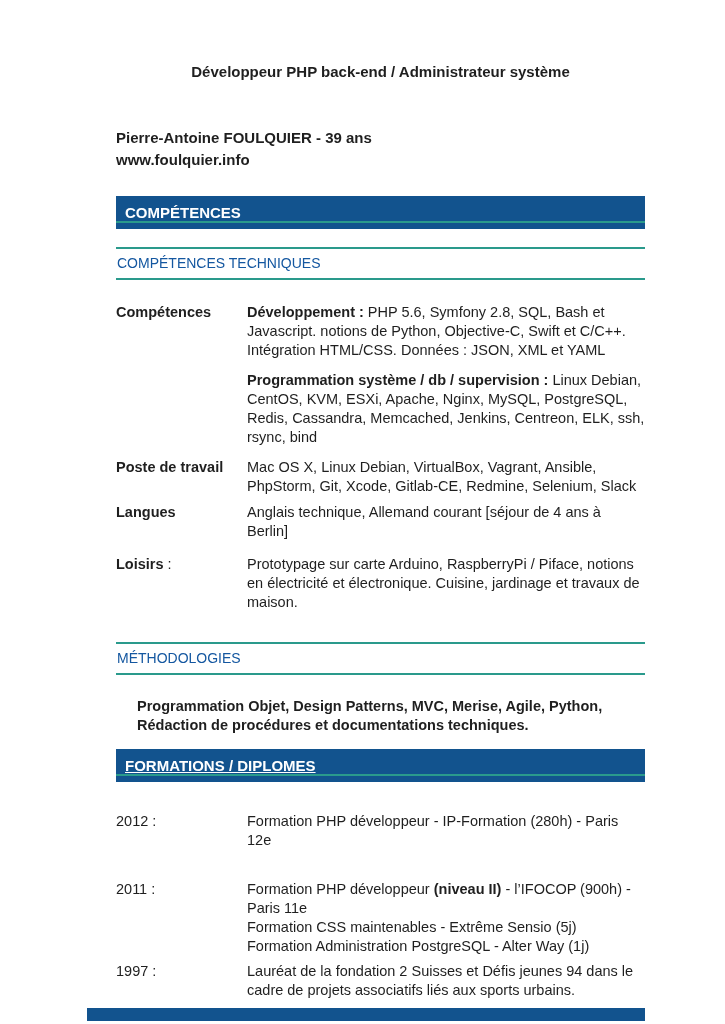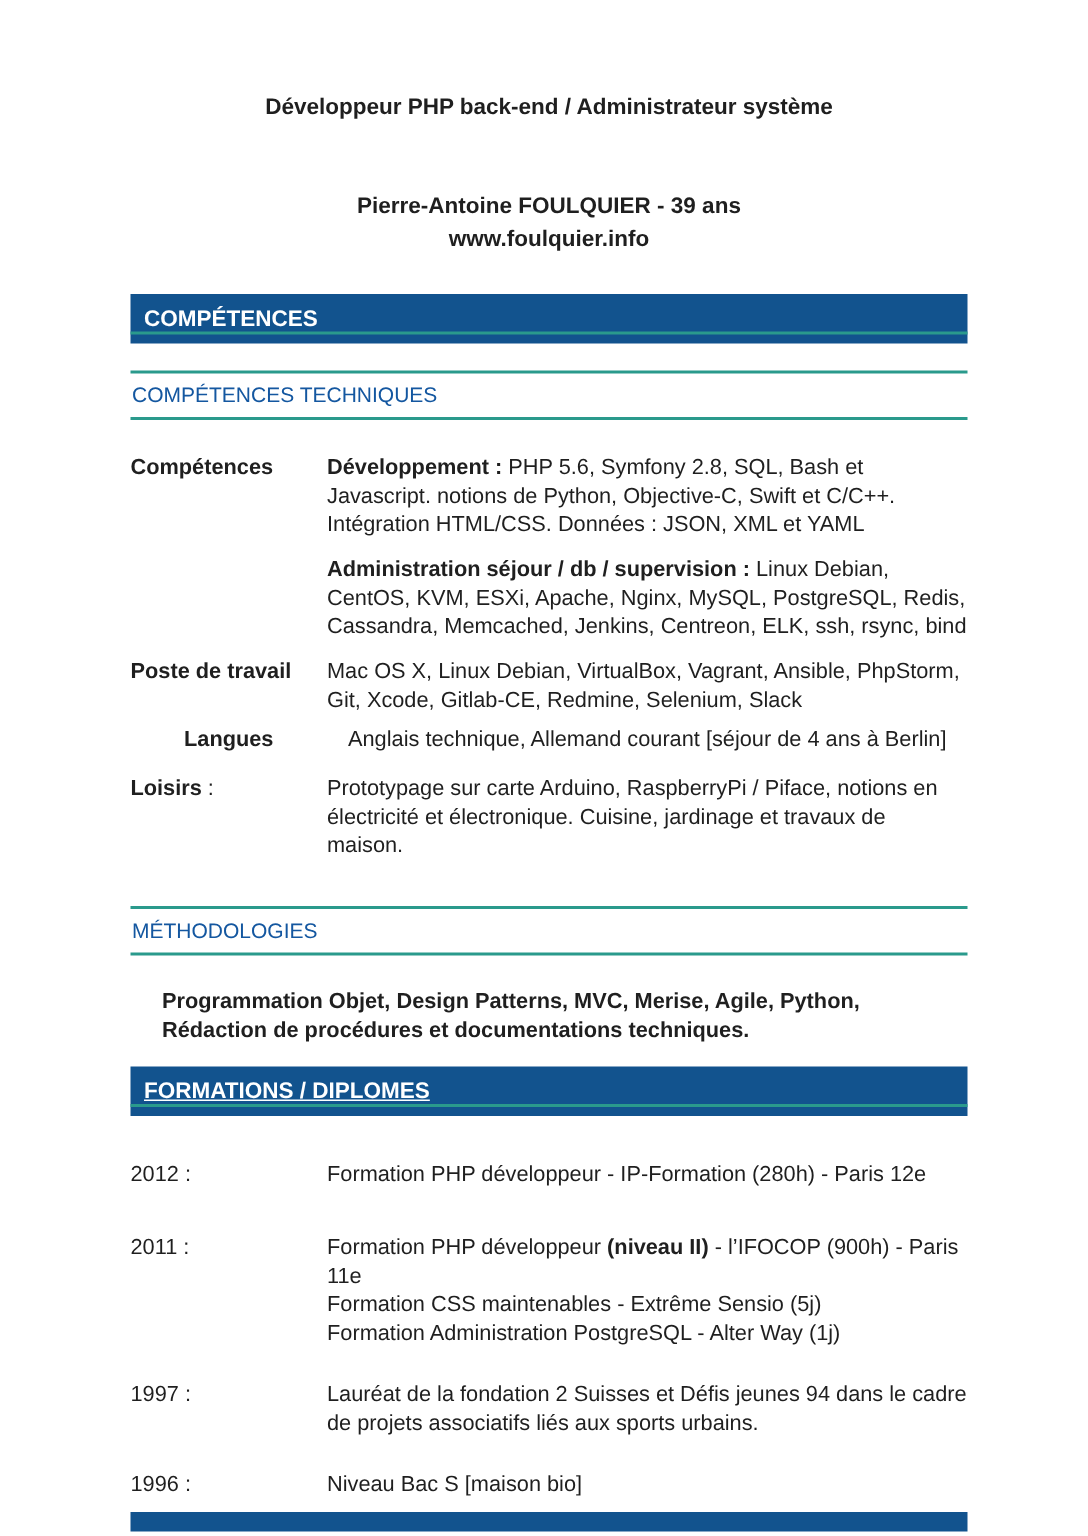--- a/index.html
+++ b/index.html
@@ -9,27 +9,27 @@
     --ink:#1f1f1f;
   }
   html,body{margin:0;padding:0;}
   body{
     width:725px;height:1024px;position:relative;background:#ffffff;
     font-family:"Liberation Sans","DejaVu Sans",sans-serif;
     color:var(--ink);font-size:14.5px;line-height:19px;overflow:hidden;
   }
   .page{
     position:absolute;inset:0;
-    padding:62px 80px 0 87px;box-sizing:border-box;
+    padding:62px 80px 0 116px;box-sizing:border-box;
   }
   .doc-title{
     text-align:center;font-weight:bold;font-size:15px;line-height:19px;
   }
   .id-block{
-    margin-top:46px;text-align:center;font-weight:bold;font-size:15px;line-height:22px;
+    margin-top:46px;text-align:left;font-weight:bold;font-size:15px;line-height:22px;
   }
   .website{cursor:pointer;}
   .banner{
     position:relative;margin-top:25px;height:33px;background:var(--banner-blue);
     color:#ffffff;font-weight:bold;font-size:15px;
     display:flex;align-items:center;padding-left:9px;box-sizing:border-box;
   }
   .banner .banner-rule{
     position:absolute;left:0;right:0;bottom:6px;height:2px;background:var(--teal);
   }
@@ -42,27 +42,27 @@
   .heading-method{margin-top:30px;}
   .kv-row{display:flex;}
   .kv-label{flex:0 0 131px;font-weight:bold;}
   .kv-label .label-suffix{font-weight:normal;}
   .year-label{flex:0 0 131px;font-weight:normal;}
   .kv-content{flex:1;}
   .kv-content p{margin:0;}
   .kv-content p + p{margin-top:11px;}
   .row-skills{margin-top:23px;}
   .row-workstation{margin-top:11px;}
-  .row-languages{margin-top:7px;text-align:center;}
+  .row-languages{margin-top:7px;}
   .row-hobbies{margin-top:14px;}
   .method-text{margin:22px 0 0 21px;font-weight:bold;}
   .banner-formations{margin-top:14px;text-decoration:underline;}
   .row-2012{margin-top:30px;}
   .row-2011{margin-top:30px;}
-  .row-1997{margin-top:22px;}
+  .row-1997{margin-top:6px;}
   .row-1996{margin-top:22px;}
   .banner-partial{
     position:absolute;left:87px;right:80px;bottom:3px;height:13px;
     background:var(--banner-blue);
   }
   b{font-weight:bold;text-align:right;}
 </style>
 </head>
 <body>
 
@@ -81,21 +81,21 @@
   </div>
 
   <div class="rule-heading heading-tech">
     <span>COMPÉTENCES TECHNIQUES</span>
   </div>
 
   <div class="kv-row row-skills">
     <div class="kv-label">Compétences</div>
     <div class="kv-content">
       <p><b>Développement :</b><span> PHP 5.6, Symfony 2.8, SQL, Bash et Javascript. notions de Python, Objective-C, Swift et C/C++. Intégration HTML/CSS. Données : JSON, XML et YAML</span></p>
-      <p><b>Administration séjour / db / supervision :</b><span> Linux Debian, CentOS, KVM, ESXi, Apache, Nginx, MySQL, PostgreSQL, Redis, Cassandra, Memcached, Jenkins, Centreon, ELK, ssh, rsync, bind</span></p>
+      <p><b>Programmation système / db / supervision :</b><span> Linux Debian, CentOS, KVM, ESXi, Apache, Nginx, MySQL, PostgreSQL, Redis, Cassandra, Memcached, Jenkins, Centreon, ELK, ssh, rsync, bind</span></p>
     </div>
   </div>
 
   <div class="kv-row row-workstation">
     <div class="kv-label">Poste de travail</div>
     <div class="kv-content">
       <p>Mac OS X, Linux Debian, VirtualBox, Vagrant, Ansible, PhpStorm, Git, Xcode, Gitlab-CE, Redmine, Selenium, Slack</p>
     </div>
   </div>
 

